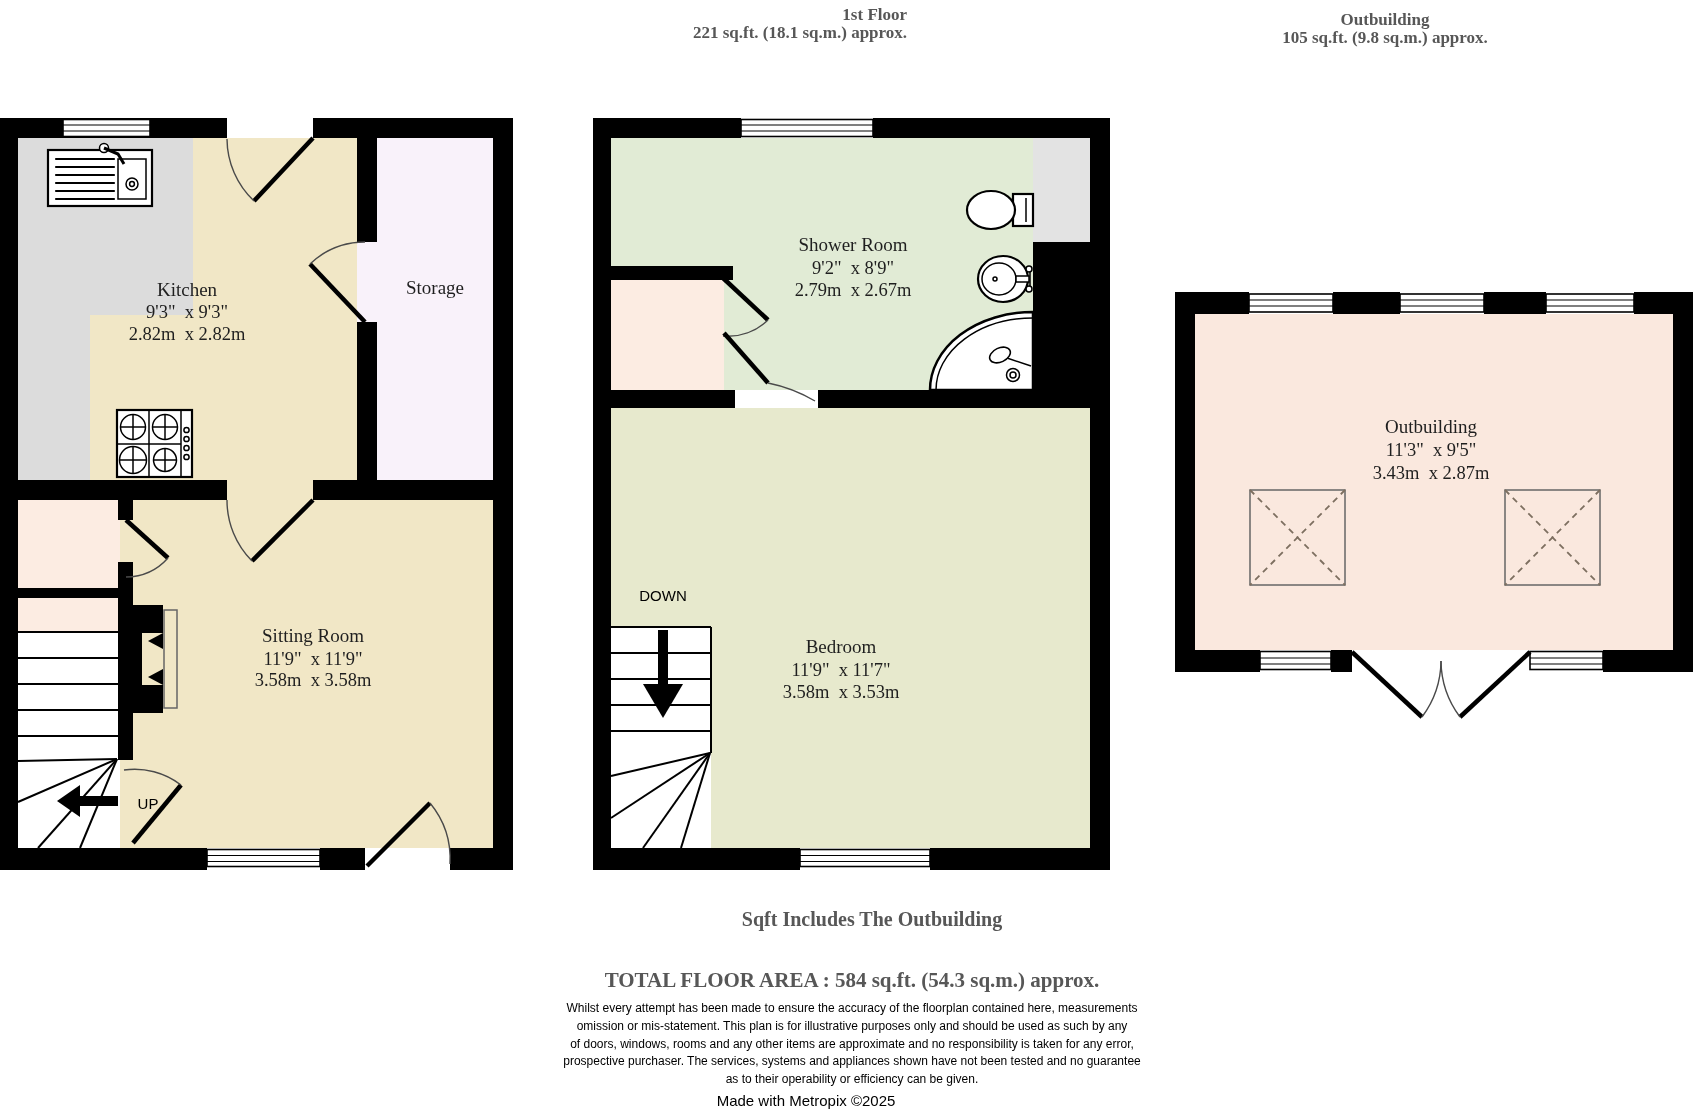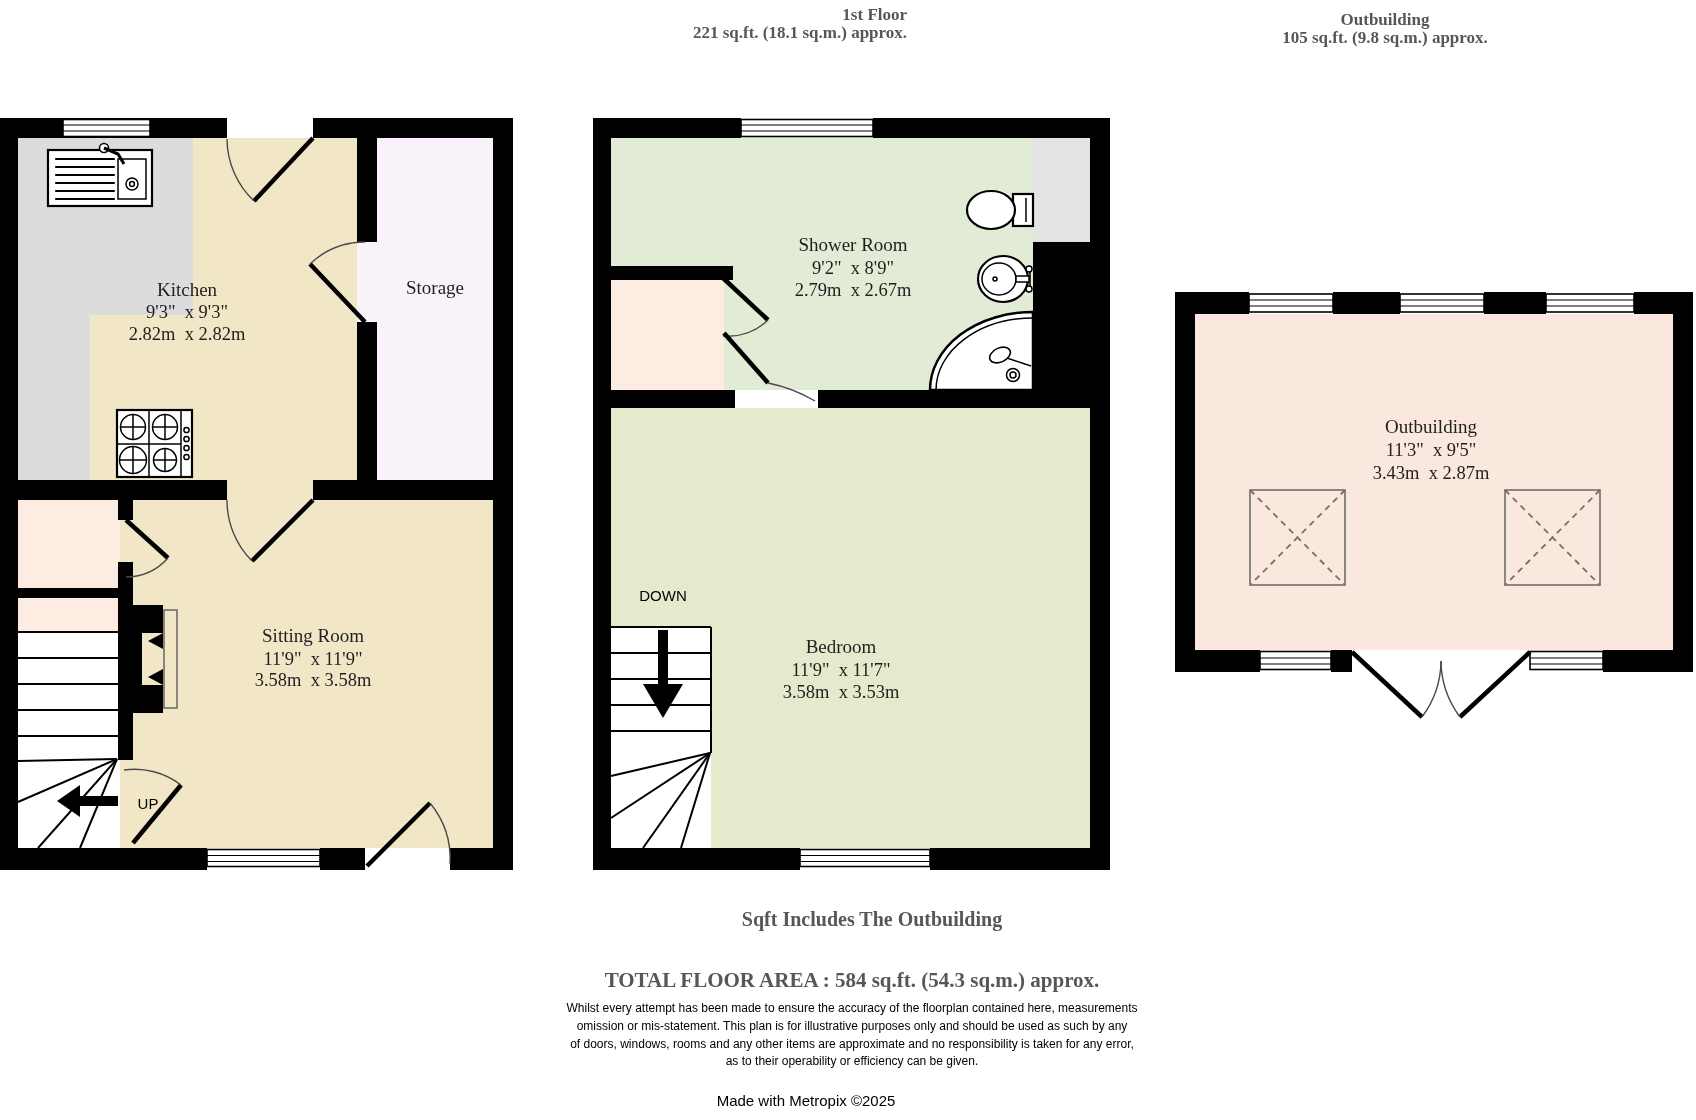--- a/index.html
+++ b/index.html
@@ -349,16 +349,17 @@
     <text class="room-dim" x="256" y="164">11'3"  x 9'5"</text>
     <text class="room-dim" x="256" y="187">3.43m  x 2.87m</text>
   </svg>
 
   <div class="footer-note" style="left:852px;top:908px;margin-left:20px;">Sqft Includes The Outbuilding</div>
   <div class="footer-total" style="left:852px;top:968px;">TOTAL FLOOR AREA : 584 sq.ft. (54.3 sq.m.) approx.</div>
   <div class="footer-disclaimer" style="left:852px;top:1000px;">
     <div>Whilst every attempt has been made to ensure the accuracy of the floorplan contained here, measurements</div>
     <div>omission or mis-statement. This plan is for illustrative purposes only and should be used as such by any</div>
     <div>of doors, windows, rooms and any other items are approximate and no responsibility is taken for any error,</div>
+    <div>prospective purchaser. The services, systems and appliances shown have not been tested and no guarantee</div>
     <div>as to their operability or efficiency can be given.</div>
   </div>
   <div class="footer-credit" style="left:806px;top:1092px;">Made with Metropix ©2025</div>
 </div>
 
 </body></html>

